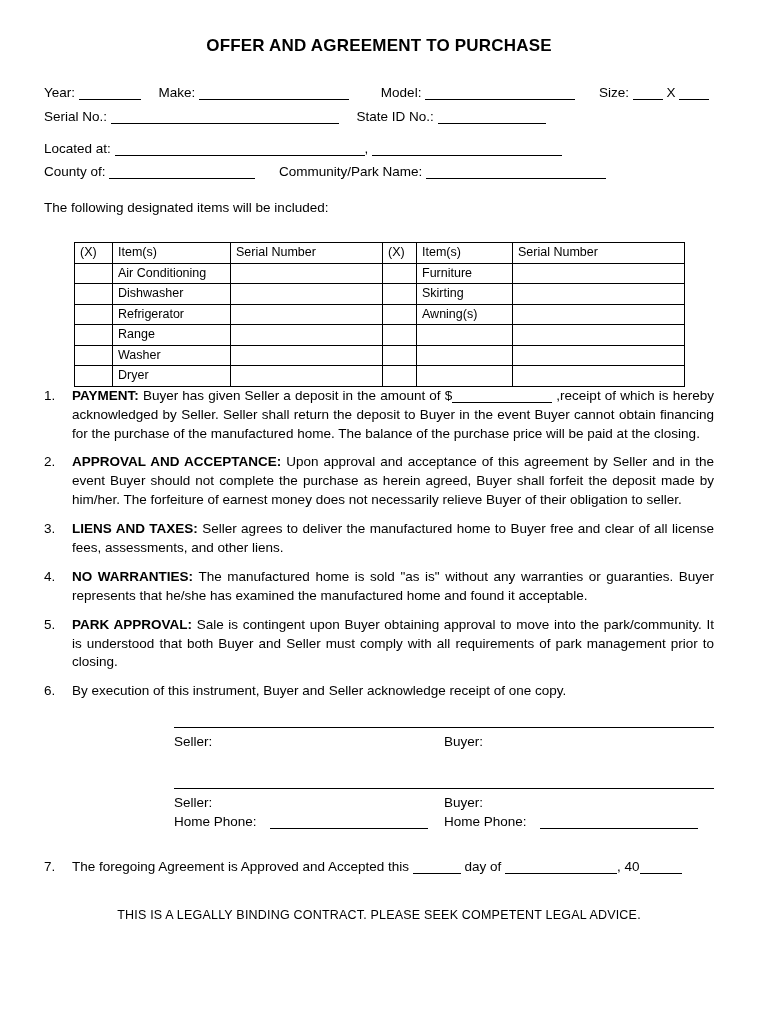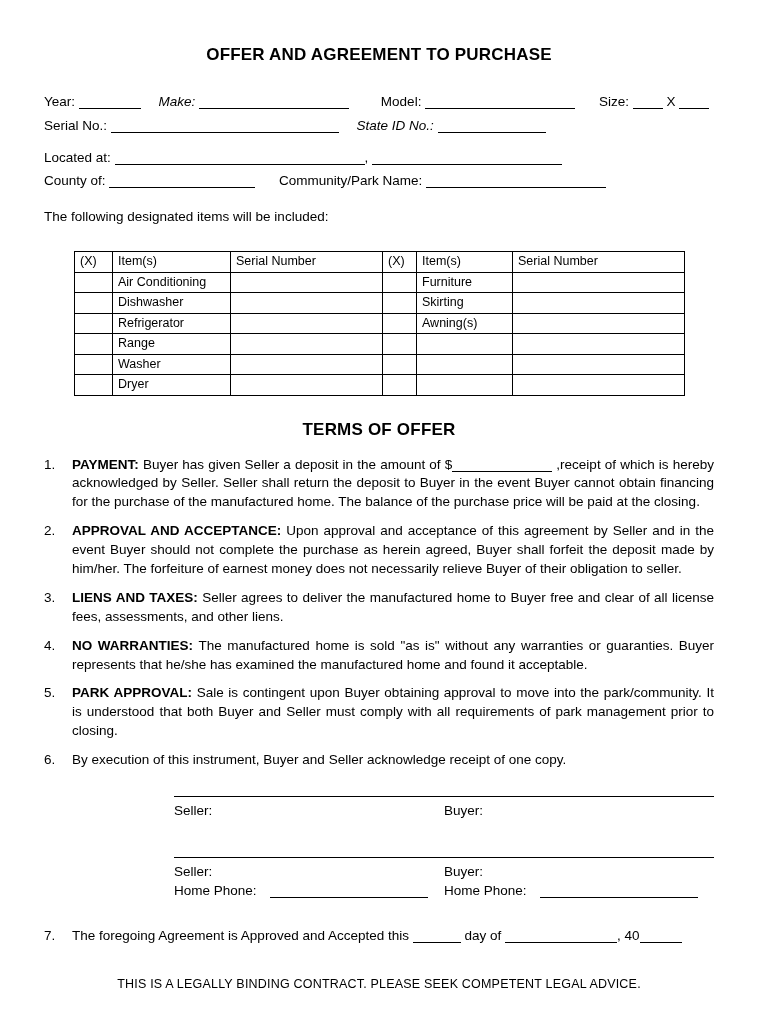--- a/index.html
+++ b/index.html
@@ -2,25 +2,25 @@
 <html><head>
 <meta charset="utf-8">
 <style>
   * { box-sizing: border-box; }
   html, body { margin:0; padding:0; background:#ffffff; }
   .page {
     width:770px; height:1024px; margin:0 auto; background:#fff; color:#000;
     font-family:"Liberation Sans", sans-serif; font-size:13.5px; line-height:1.4;
     padding:30px 56px 0 44px; overflow:hidden; position:relative;
   }
-  .title { font-size:17px; font-weight:bold; text-align:center; margin:13px 0 26px 0; letter-spacing:.2px; }
+  .title { font-size:17px; font-weight:bold; text-align:center; margin:4px 0 26px 0; letter-spacing:.2px; }
   .intro { margin:0 0 26px 0; text-align:justify; }
   .blank { display:inline-block; border-bottom:1px solid #000; height:14px; vertical-align:-3px; }
   .frow { margin-bottom:5px; white-space:nowrap; }
-  .g14 { margin-left:14px;font-style:italic; } .g20 { margin-left:20px;margin-top:20px; } .g24 { margin-left:28px; }
+  .g14 { margin-left:14px; } .g20 { margin-left:20px;margin-top:20px; } .g24 { margin-left:28px; }
   .block-gap { margin-top:13px; }
   .included { margin:17px 0 24px 0; }
   table.items { border-collapse:collapse; width:610px; margin-left:30px; font-size:12.5px; table-layout:fixed; }
   table.items th, table.items td { border:1px solid #000; padding:1px 5px; height:16px; text-align:left; font-weight:normal; vertical-align:middle; overflow:hidden; }
   .terms-heading { font-size:17px; font-weight:bold; text-align:center; margin:22px 0 14px 0; letter-spacing:.2px; }
   .term { display:flex; margin-bottom:10px; }
   .term-num { width:28px; flex:none; }
   .term-body { flex:1; text-align:justify; }
   .nowrap { white-space:nowrap; }
   .sig-section { display:flex; justify-content:flex-end; margin-top:26px; }
@@ -136,21 +136,20 @@
       <td></td>
       <td>Dryer</td>
       <td></td>
       <td></td>
       <td></td>
       <td></td>
     </tr>
   </tbody>
     </table>
 
-  <h2 class="terms-heading">TERMS OF OFFER</h2>
 
   <div class="term">
     <div class="term-num">1.</div>
     <div class="term-body">
       <strong>PAYMENT:</strong>
       <span>Buyer has given Seller a deposit in the amount of</span>
       <span class="nowrap"><span>$</span><span class="blank" style="width:100px"></span></span>
       <span>,receipt of which is hereby acknowledged by Seller.  Seller shall return the deposit to Buyer in the event Buyer cannot obtain financing for the purchase of the manufactured home.  The balance of the purchase price will be paid at the closing.</span>
     </div>
   </div>

